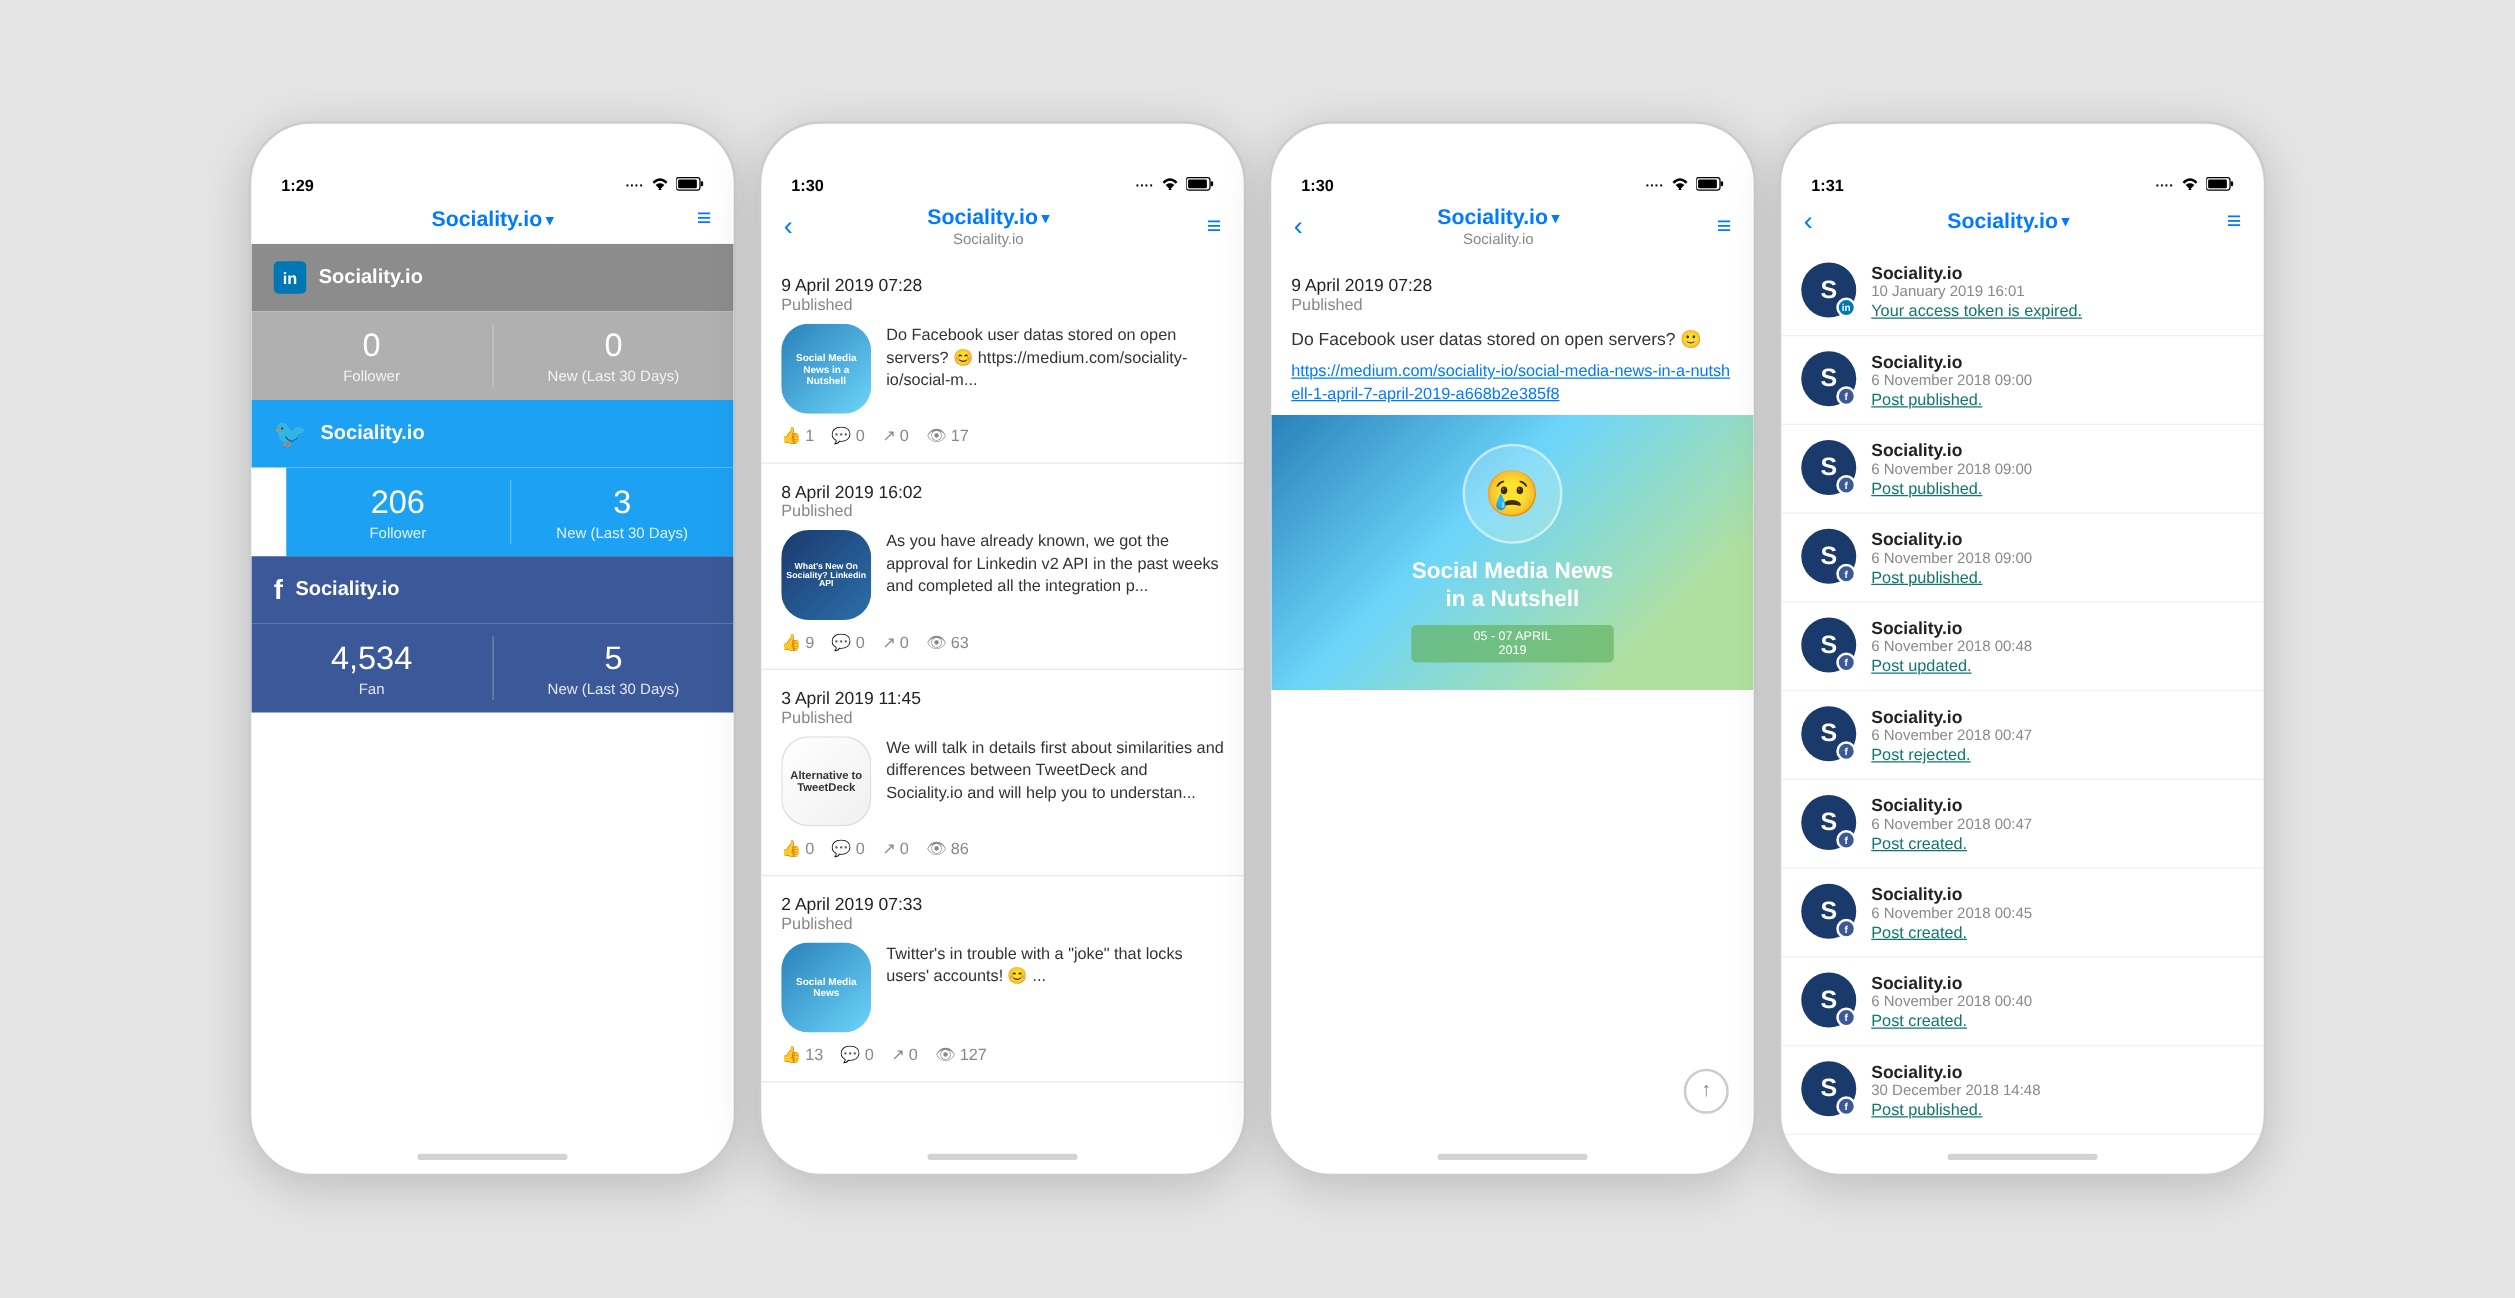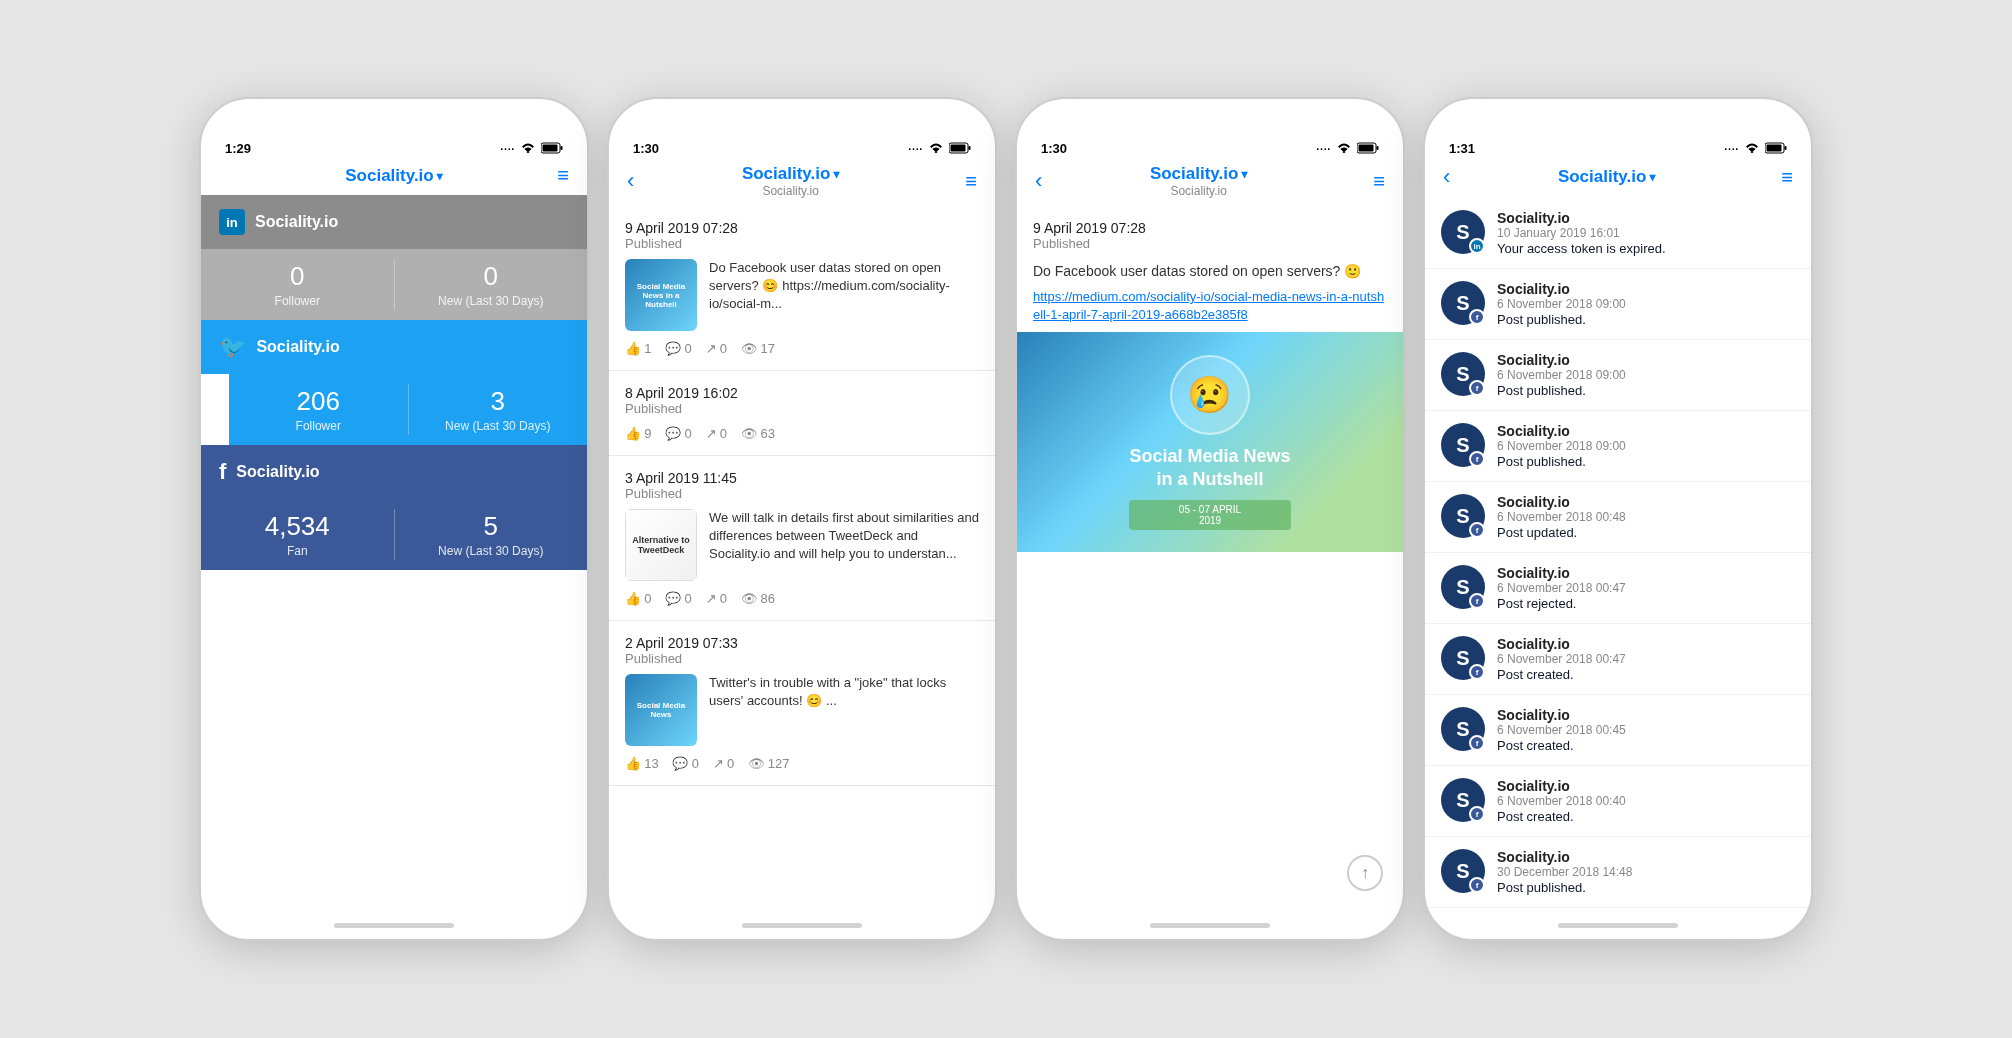--- a/index.html
+++ b/index.html
@@ -190,20 +190,21 @@
     .post-thumb-inner {
       width: 100%;
       height: 100%;
       display: flex;
       align-items: center;
       justify-content: center;
       font-size: 9px;
       color: #fff;
       text-align: center;
       font-weight: 600;
+      border-radius: 22px;
     }
     .thumb-1 { background: linear-gradient(135deg, #2980b9, #6dd5fa); }
     .thumb-2 { background: linear-gradient(135deg, #1a3a6c, #2c6fad); }
     .thumb-3 { background: linear-gradient(135deg, #fff, #f0f0f0); color: #333; border: 1px solid #ddd; }
     .thumb-4 { background: linear-gradient(135deg, #2980b9, #6dd5fa); }
     .post-text {
       flex: 1;
       font-size: 13px;
       color: #333;
       line-height: 1.4;
@@ -323,22 +324,23 @@
       font-size: 14px;
       font-weight: 600;
       color: #222;
     }
     .notif-content .notif-date {
       font-size: 12px;
       color: #888;
     }
     .notif-content .notif-text {
       font-size: 13px;
-      color: #0f172a;
+      color: #0f766e;
       margin-top: 1px;
+      text-decoration: underline;
     }
 
     
     .stat-divider {
       width: 1px;
       background: rgba(255,255,255,0.3);
       margin: 10px 0;
     }
 
     .home-indicator {
@@ -514,20 +516,28 @@
         <div class="post-action-item">
             <span>👁</span>
             <span>17</span>
           </div>
       </div>
     </div>
 
     <div class="post-item">
       <div class="post-date">8 April 2019 16:02</div>
       <div class="post-status">Published</div>
+      <div class="post-body">
+        <div class="post-thumb">
+          <div class="post-thumb-inner thumb-2">
+            <span style="padding:4px;font-size:7px;">What's New On Sociality? Linkedin API</span>
+          </div>
+        </div>
+        <div class="post-text">As you have already known, we got the approval for Linkedin v2 API in the past weeks and completed all the integration p...</div>
+      </div>
       <div class="post-actions">
         <div class="post-action-item">
             <span>👍</span>
             <span>9</span>
           </div>
         <div class="post-action-item">
             <span>💬</span>
             <span>0</span>
           </div>
         <div class="post-action-item">

